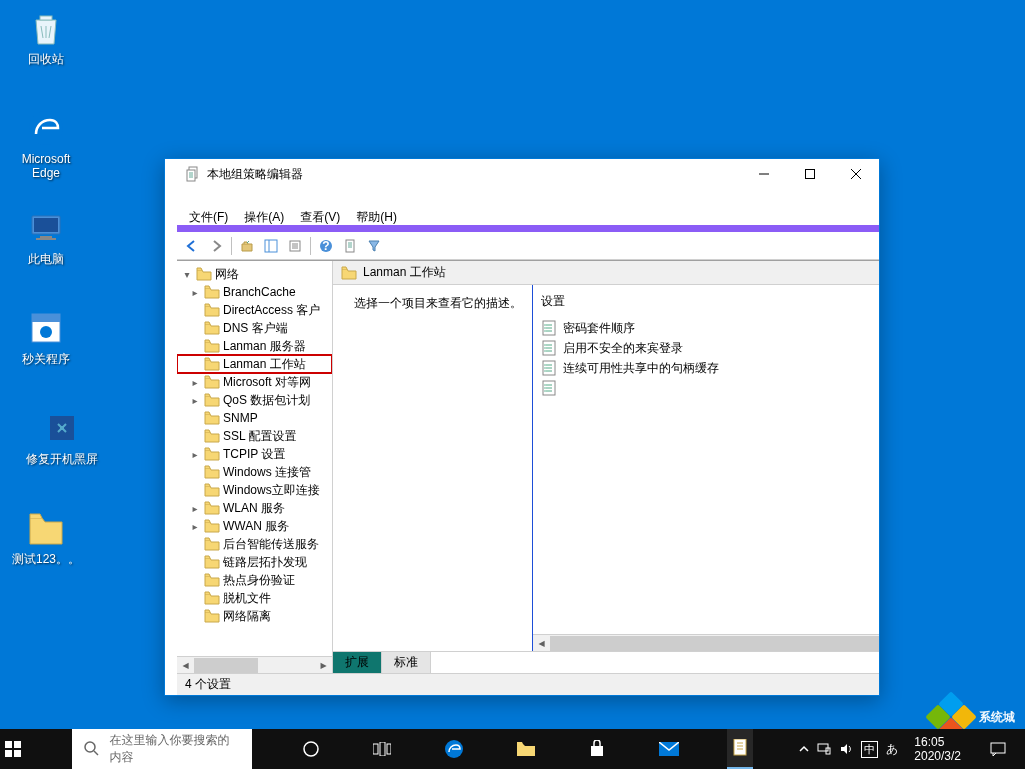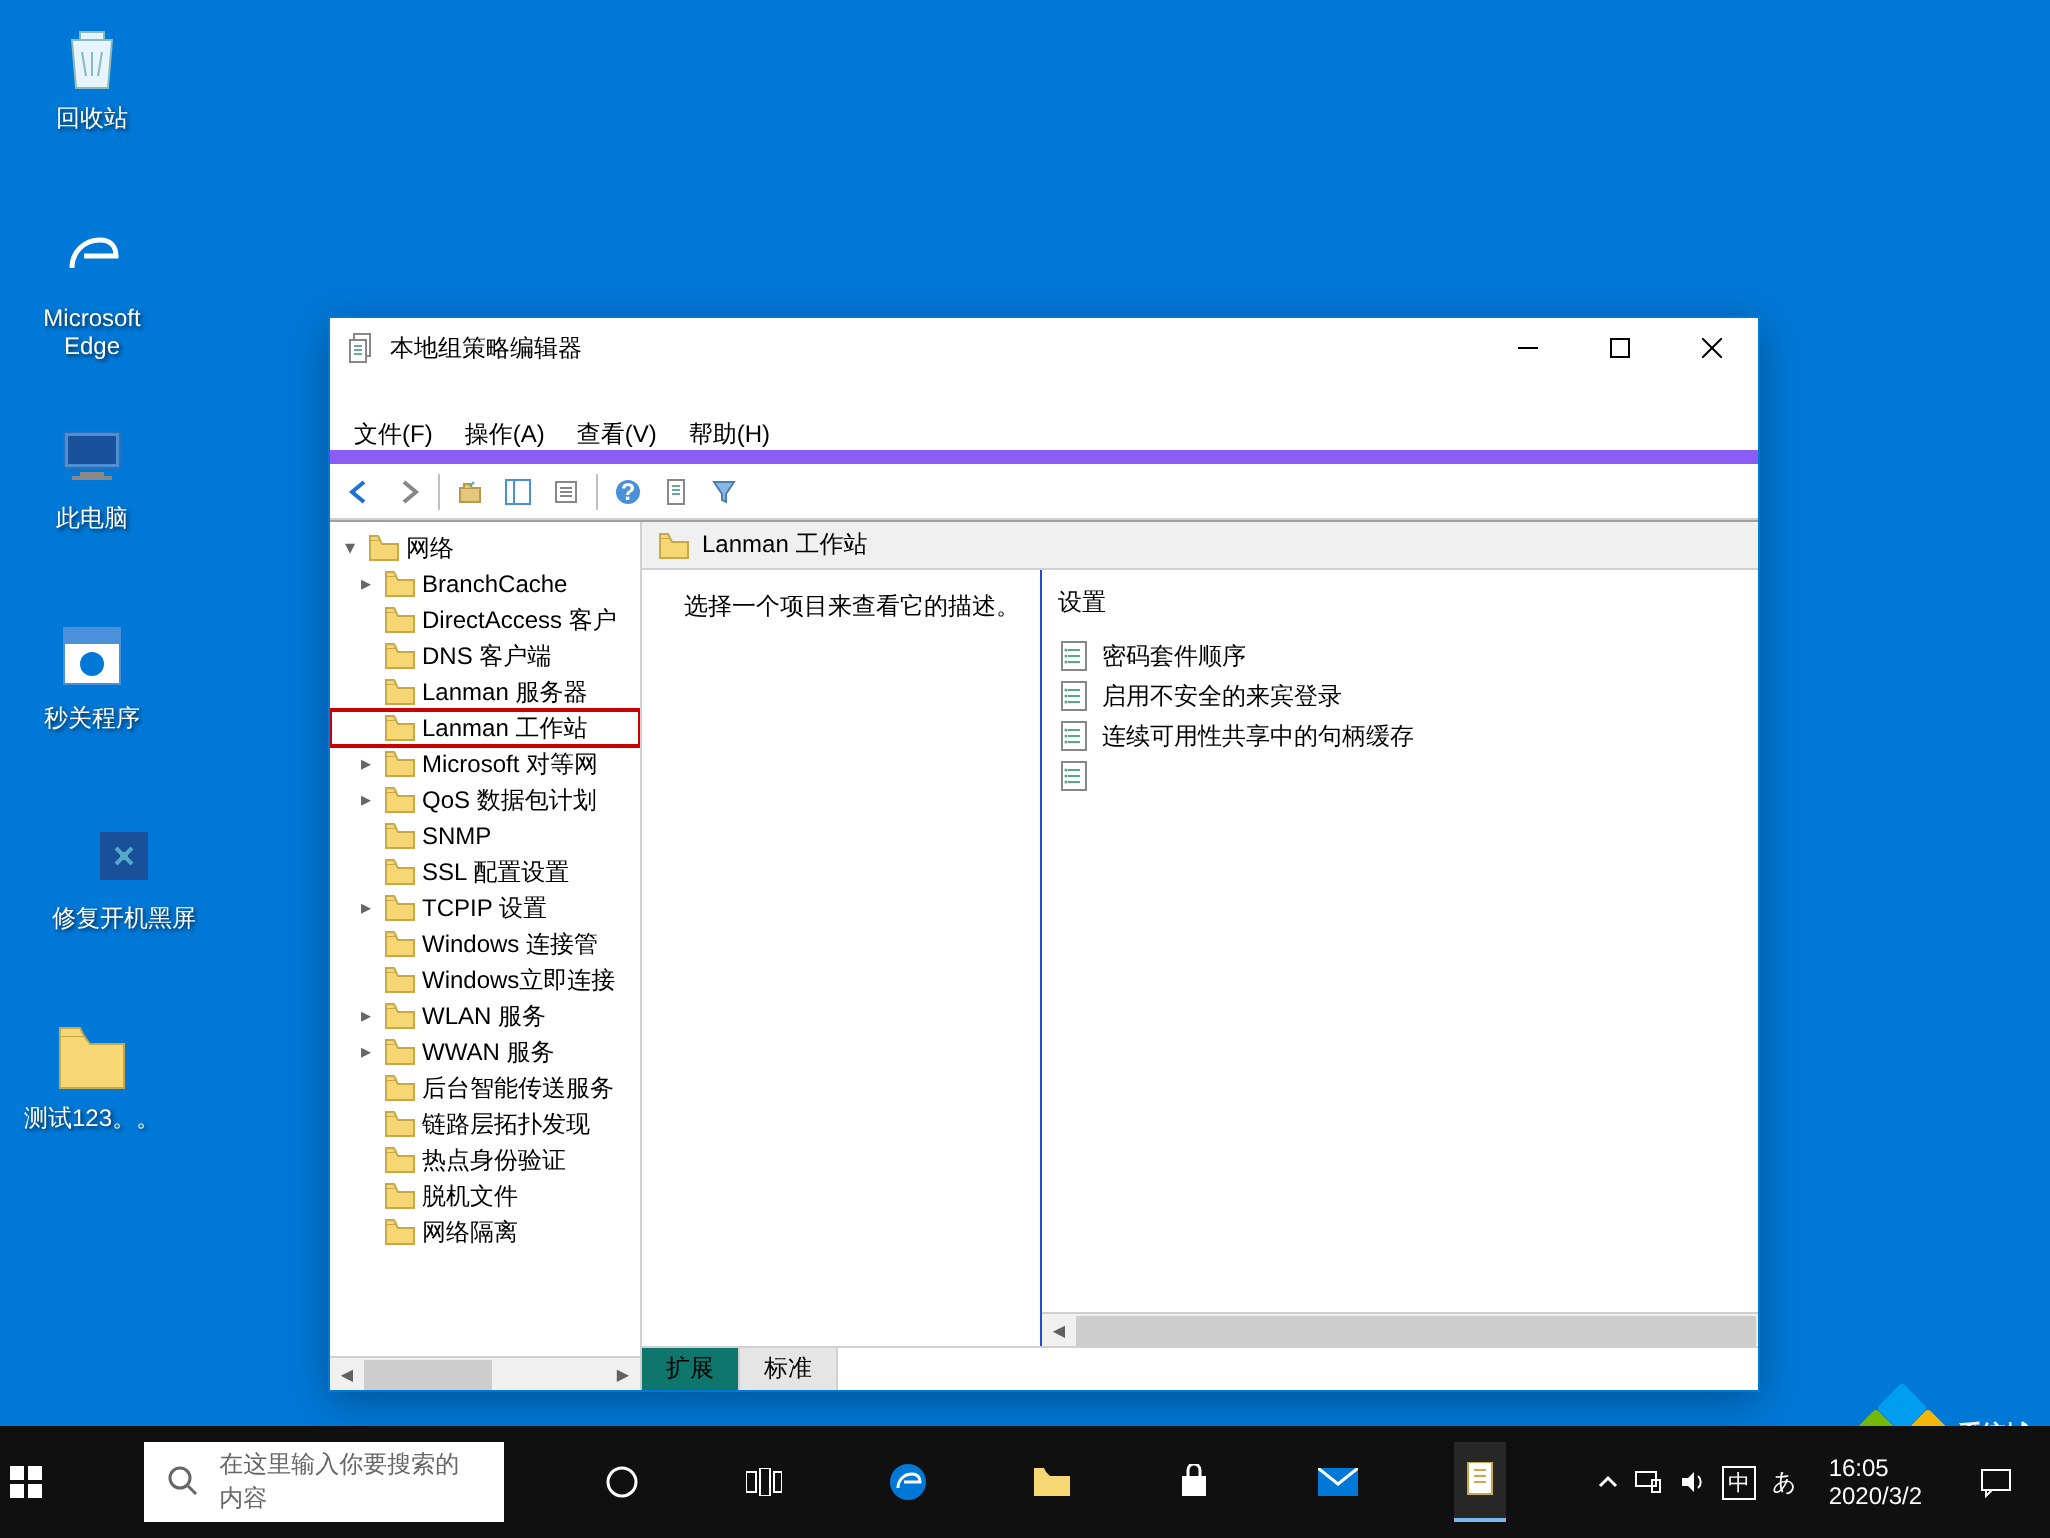--- a/index.html
+++ b/index.html
@@ -4,21 +4,21 @@
 <style>
 * { margin: 0; padding: 0; box-sizing: border-box; font-family: "Microsoft YaHei", "Segoe UI", sans-serif; font-size: 12px; }
 body { width: 1025px; height: 769px; background: #0078d7; position: relative; overflow: hidden; }
 
 
 .desktop-icon { position: absolute; width: 76px; text-align: center; color: #fff; cursor: pointer; }
 .desktop-icon .ico { width: 40px; height: 40px; margin: 0 auto 4px; display: flex; align-items: center; justify-content: center; }
 .desktop-icon .label { text-shadow: 1px 1px 2px rgba(0,0,0,0.7); line-height: 14px; }
 
 
-.window { position: absolute; left: 164px; top: 158px; width: 716px; height: 538px; background: #fff; border: 1px solid #0078d7; box-shadow: 0 5px 20px rgba(0,0,0,0.3); display: flex; flex-direction: column; }
+.window { position: absolute; left: 164px; top: 158px; width: 716px; height: 538px; background: #fff; border: 1px solid #0078d7; box-shadow: 0 5px 20px rgba(0,0,0,0.3); display: flex; flex-direction: column; padding-left: 12px; }
 .titlebar { height: 30px; display: flex; align-items: center; padding-left: 8px; background: #fff; }
 .titlebar .title-icon { width: 16px; height: 16px; margin-right: 6px; }
 .titlebar .title-text { flex: 1; }
 .win-controls { display: flex; }
 .win-btn { width: 46px; height: 30px; display: flex; align-items: center; justify-content: center; cursor: pointer; }
 
 .menubar { height: 22px; display: flex; align-items: center; padding: 0 4px; border-bottom: 7px solid #8b5cf6; margin-top: 21px; }
 .menubar .menu-item { padding: 2px 8px; cursor: pointer; }
 
 .toolbar { height: 28px; display: flex; align-items: center; padding: 0 4px; border-bottom: 1px solid #d0d0d0; gap: 2px; }
@@ -51,21 +51,21 @@
 .hscroll .sc-track { flex: 1; position: relative; height: 100%; }
 .hscroll .sc-thumb { position: absolute; left: 0; width: 340px; height: 15px; top:1px; background: #cdcdcd; }
 
 .tabs { height: 22px; display: flex; border-top: 1px solid #d0d0d0; }
 .tab { padding: 2px 12px; border-right: 1px solid #d0d0d0; cursor: pointer; background: #e5e5e5; }
 .tab.active { background: #0f766e; }
 
 .statusbar { height: 22px; border-top: 1px solid #d0d0d0; display: flex; align-items: center; padding: 0 8px; background: #f0f0f0; }
 
 
-.taskbar { position: absolute; bottom: 0; left: 0; right: 0; height: 56px; background: #101010; display: flex; align-items: center; color: #fff; gap: 46px; }
+.taskbar { position: absolute; bottom: 0; left: 0; right: 0; height: 40px; background: #101010; display: flex; align-items: center; color: #fff; gap: 46px; }
 .start-btn { width: 48px; height: 40px; display: flex; align-items: center; justify-content: center; cursor: pointer; }
 .search-box { height: 40px; width: 318px; background: #fff; display: flex; align-items: center; padding: 0 12px; color: #666; cursor: text; }
 .search-box .search-icon { margin-right: 10px; width:16px; height:16px; }
 .task-btn { width: 48px; height: 40px; display: flex; align-items: center; justify-content: center; cursor: pointer; }
 .task-btn.active { border-bottom: 2px solid #76b9ed; background: #272727; }
 .tray { margin-left: auto; display: flex; align-items: center; height: 40px; padding-right: 6px; gap: 8px; }
 .tray-item { cursor: pointer; font-size: 12px; }
 .clock { text-align: left; line-height: 14px; padding: 0 8px; cursor: pointer; }
 .notif-btn { width: 42px; height: 40px; display: flex; align-items: center; justify-content: center; cursor: pointer; }
 
@@ -516,20 +516,23 @@
           </div>
         </div>
       </div>
       <div class="tabs">
         <div class="tab active">扩展</div>
         <div class="tab">标准</div>
       </div>
     </div>
   </div>
 
+  <div class="statusbar">
+    <span>4 个设置</span>
+  </div>
 </div>
 
 <div class="watermark">
   <div class="wm-logo">
     <span style="background:#00a1f1;left:13px;top:0"></span>
     <span style="background:#7cbb00;left:0;top:13px"></span>
     <span style="background:#ffbb00;left:26px;top:13px"></span>
     <span style="background:#f65314;left:13px;top:26px"></span>
   </div>
   <span>系统城</span>

